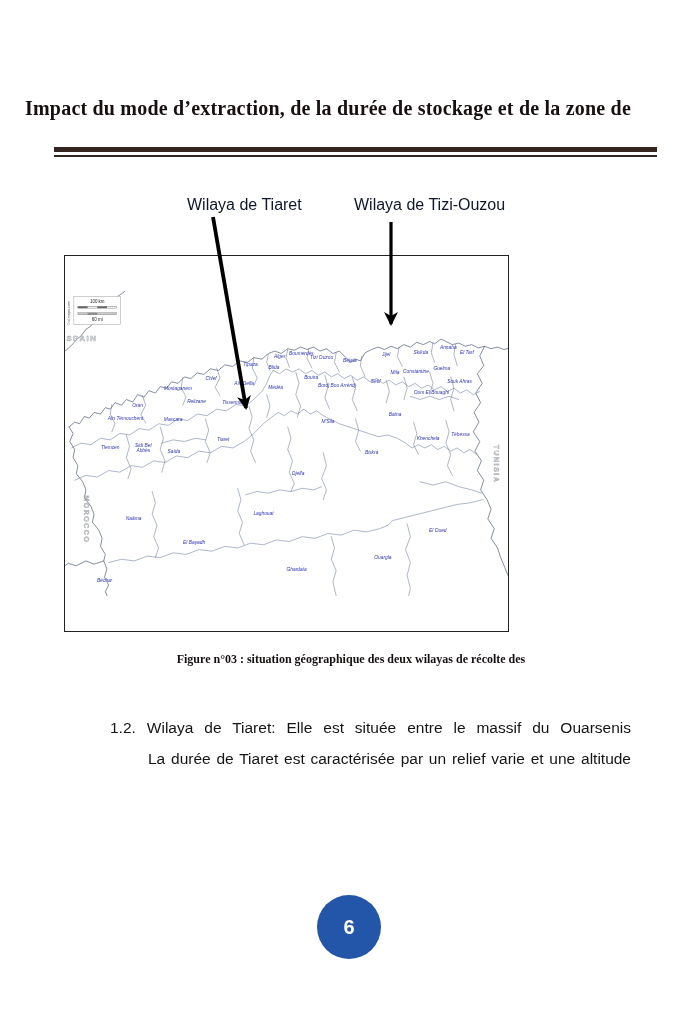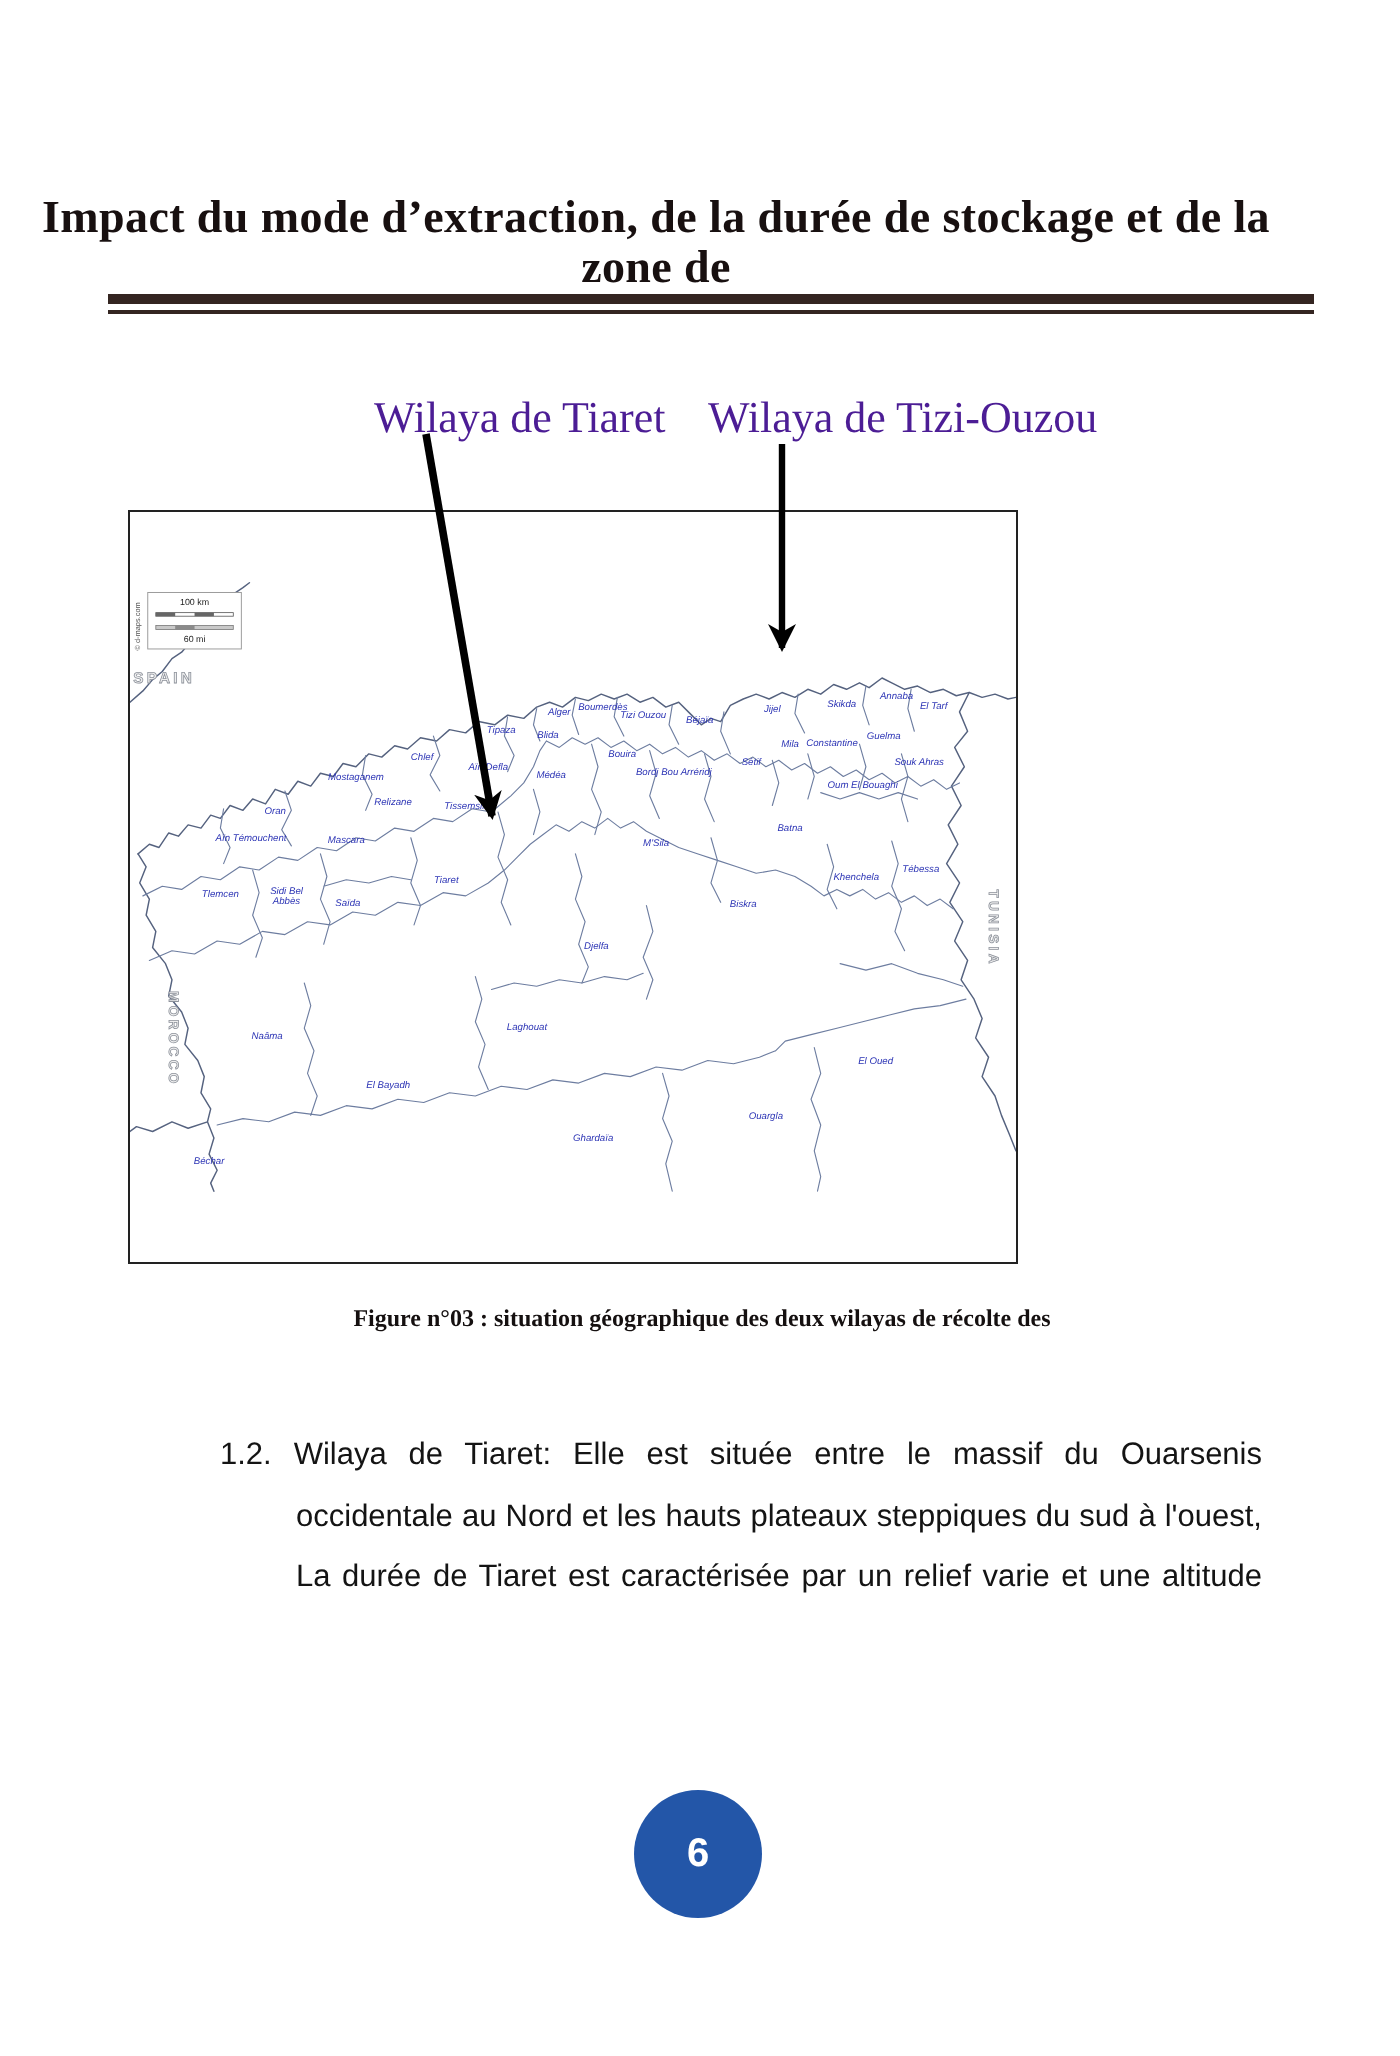--- a/index.html
+++ b/index.html
@@ -1,25 +1,25 @@
 <!DOCTYPE html>
 <html><head>
 <meta charset="utf-8">
 <style>
   html,body{margin:0;padding:0;background:#fff;}
   .page{position:relative;width:700px;height:1028px;background:#fff;overflow:hidden;
         font-family:"Liberation Sans",sans-serif;color:#141414;}
   
   .title{position:absolute;top:96px;left:0;width:656px;text-align:center;
-         font-family:"Liberation Serif",serif;font-weight:bold;font-size:23px;
+         font-family:"Liberation Serif",serif;font-weight:bold;font-size:20px;
          line-height:25px;color:#181010;letter-spacing:.2px;}
   .hrule{position:absolute;top:147px;left:54px;width:603px;height:3px;
          border-top:5px solid #342521;border-bottom:2px solid #342521;background:#fff;}
   
-  .ptr{position:absolute;font-size:22px;color:#4c1d95;white-space:nowrap;font-family:Liberation Serif, serif;}
+  .ptr{position:absolute;font-size:16px;color:#0f172a;white-space:nowrap;}
   .ptr.t1{left:187px;top:196px;}
   .ptr.t2{left:354px;top:196px;}
   .overlay{position:absolute;left:0;top:0;width:700px;height:1028px;pointer-events:none;z-index:6;}
   
   .mapframe{position:absolute;left:64px;top:255px;width:445px;height:377px;
             border:1.5px solid #222;box-sizing:border-box;background:#fff;z-index:2;}
   .mapframe svg{display:block;width:100%;height:100%;}
   .bline{fill:none;stroke:#6d7da0;stroke-width:0.7;stroke-linejoin:round;stroke-linecap:round;}
   .bmain{fill:none;stroke:#55627f;stroke-width:0.9;stroke-linejoin:round;stroke-linecap:round;}
   .wlbl{font:italic 6px "Liberation Sans",sans-serif;fill:#2d35b5;text-anchor:middle;}
@@ -158,21 +158,20 @@
   <div class="caption">
     <div>Figure n°03 : situation géographique des deux wilayas de récolte des</div>
   </div>
 
   <div class="para">
     <div class="pline">
       <span class="b">1.2.</span>
       <span class="b">Wilaya de Tiaret:</span>
       <span>Elle est  située entre le massif du Ouarsenis</span>
     </div>
-    <div class="pline ind">occidentale au Nord et les hauts plateaux steppiques du sud à l'ouest,</div>
     <div class="pline ind">La durée de Tiaret est caractérisée par un relief varie et une altitude</div>
   </div>
 
   <div class="pnum">
     <span>6</span>
   </div>
 
 </div>
 
 </body></html>

